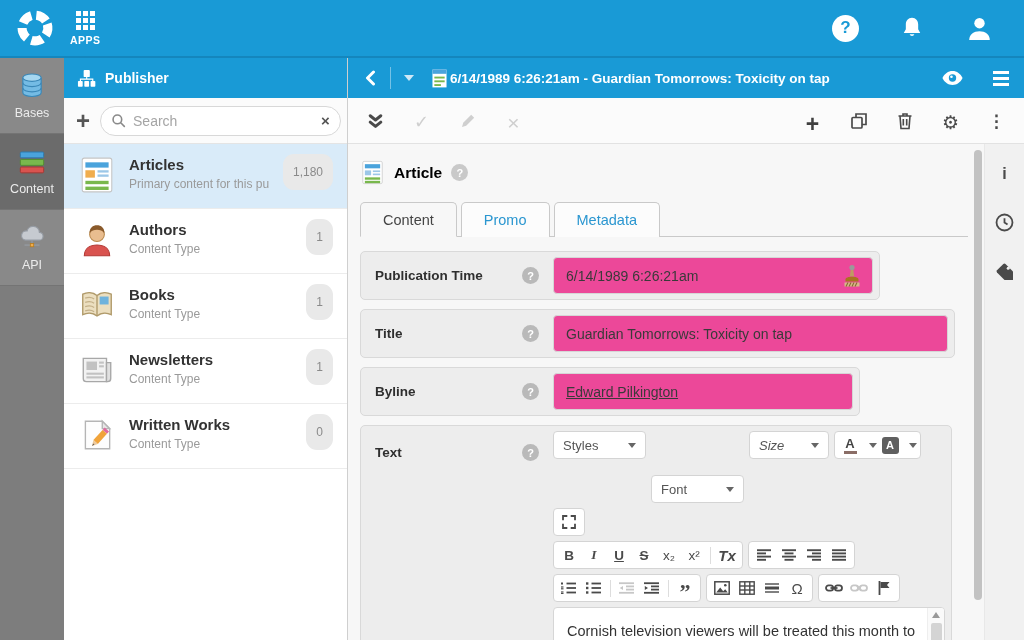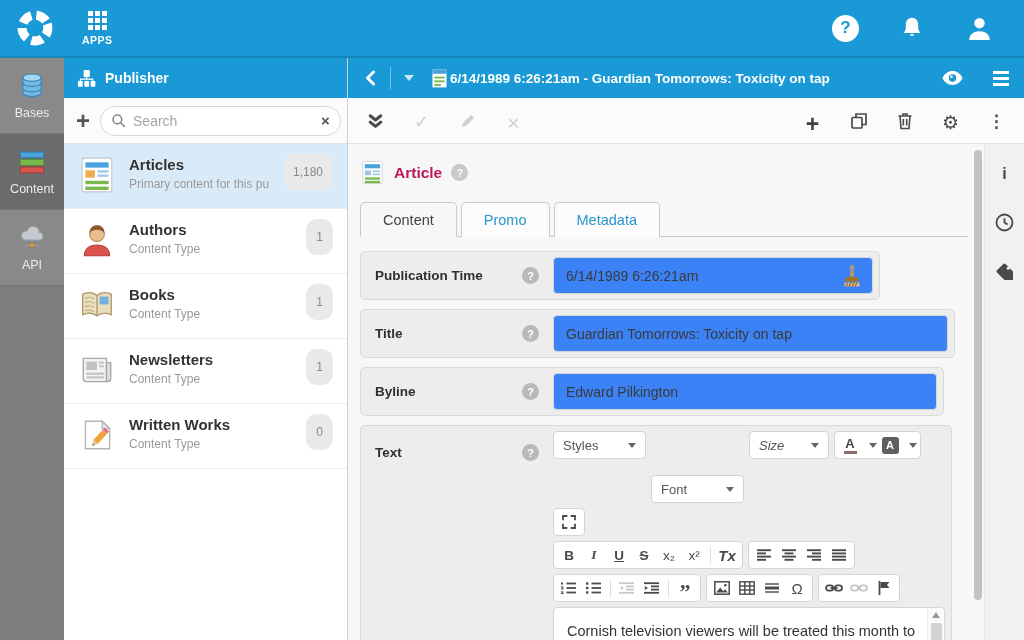--- a/index.html
+++ b/index.html
@@ -3,21 +3,21 @@
 <meta charset="utf-8">
 <style>
   * { box-sizing: border-box; margin: 0; padding: 0; }
   html,body { width:1024px; height:640px; overflow:hidden; }
   body { font-family:"Liberation Sans", sans-serif; background:#f7f7f7; }
   .screen { width:1024px; height:640px; display:flex; flex-direction:column; overflow:hidden; }
 
   
   .topbar { height:58px; background:#199ad6; border-bottom:2px solid #1486bd; display:flex; align-items:center; padding:0 14px; flex:none; }
   .logo { width:42px; height:42px; }
-  .apps-btn { margin-left:26px; display:flex; flex-direction:column; align-items:center; gap:4px; cursor:pointer; }
+  .apps-btn { margin-left:14px; display:flex; flex-direction:column; align-items:center; gap:4px; cursor:pointer; }
   .apps-grid { display:grid; grid-template-columns:repeat(3,5px); grid-template-rows:repeat(3,5px); gap:2px; }
   .apps-grid span { background:#fff; }
   .apps-label { color:#fff; font-size:10.5px; font-weight:bold; letter-spacing:.5px; }
   .topbar-right { margin-left:auto; display:flex; align-items:center; gap:40px; padding-right:16px; }
   .help-circle { width:27px; height:27px; border-radius:50%; background:#fff; color:#199ad6; font-weight:bold; font-size:17px; display:grid; place-items:center; }
 
   
   .app-body { flex:1; display:flex; min-height:0; }
 
   
@@ -67,38 +67,38 @@
   .t-kebab { font-size:17px; font-weight:bold; letter-spacing:0; }
 
   .main-content { flex:1; min-height:0; display:flex; background:#f7f7f7; }
   .record-scroll { flex:1; min-width:0; padding:11px 4px 0 12px; overflow:hidden; }
   .v-scroll { width:12px; flex:none; position:relative; }
   .v-thumb { position:absolute; left:2px; top:6px; width:8px; height:450px; background:#c2c2c2; border-radius:4px; cursor:pointer; }
   .right-rail { width:40px; flex:none; background:#f1f1f1; border-left:1px solid #e8e8e8; display:flex; flex-direction:column; align-items:center; padding-top:20px; gap:30px; }
   .rail-icon { width:19px; height:19px; display:grid; place-items:center; color:#4a4a4a; font-weight:bold; font-size:16px; cursor:pointer; }
 
   .record-head { display:flex; align-items:center; gap:9px; margin:5px 0 17px 0; }
-  .record-type { font-size:15.5px; font-weight:bold; color:#be185d; }
+  .record-type { font-size:15.5px; font-weight:bold; color:#000000; }
   .q-circle { width:17px; height:17px; border-radius:50%; background:#b9b9b9; color:#fff; font-size:11px; font-weight:bold; display:grid; place-items:center; cursor:pointer; }
   .q-circle.light { background:#c9c9c9; }
 
   .tabs-row { display:flex; gap:4px; border-bottom:1px solid #c9c9c9; }
   .tab { padding:9px 22px 8px; background:#fcfcfc; border:1px solid #c9c9c9; border-bottom:none; border-radius:5px 5px 0 0; font-size:14.5px; color:#2a96d0; margin-bottom:-1px; cursor:pointer; }
   .tab.active { color:#444; background:#f7f7f7; border-bottom:1px solid #f7f7f7; }
 
   .fields { margin-top:14px; }
   .field-row { display:flex; align-items:center; background:#ededed; border:1px solid #d9d9d9; border-radius:5px; margin-bottom:9px; padding:5px 6px 5px 0; width:fit-content; }
   .field-row.top { align-items:flex-start; }
   .field-label-wrap { width:192px; flex:none; display:flex; align-items:center; justify-content:space-between; padding:0 14px 0 14px; }
   .field-row.top .field-label-wrap { padding-top:13px; }
   .field-label { font-size:13.5px; font-weight:bold; color:#2f2f2f; }
-  .field-input { background:#3b82f6; border:1px solid #d6d6d6; border-radius:4px; height:37px; display:flex; align-items:center; padding:0 12px; font-size:14px; color:#3a3a3a; position:relative; cursor:text; }
+  .field-input { background:#ec4899; border:1px solid #d6d6d6; border-radius:4px; height:37px; display:flex; align-items:center; padding:0 12px; font-size:14px; color:#3a3a3a; position:relative; cursor:text; }
   .w-pub { width:320px; }
   .w-title { width:395px; }
-  .w-byline { width:384px; }
+  .w-byline { width:300px;text-decoration:underline; }
   .stamp { position:absolute; right:8px; top:6px; width:24px; height:25px; cursor:pointer; }
 
   
   .editor { width:392px; }
   .e-row { display:flex; flex-wrap:wrap; gap:5px; margin-bottom:5px; }
   .e-select { background:#fff; border:1px solid #d4d4d4; border-radius:4px; height:28px; padding:0 9px; display:flex; align-items:center; justify-content:space-between; font-size:13px; color:#555; cursor:pointer; }
   .sel-styles { width:93px; } .sel-font { width:93px;margin-top:44px; } .sel-size { width:80px;font-style:italic; }
   .mini-caret { width:0; height:0; border-left:4px solid transparent; border-right:4px solid transparent; border-top:5px solid #666; margin-left:6px; }
   .e-group { display:flex; align-items:center; background:#fff; border:1px solid #d4d4d4; border-radius:4px; padding:2px 3px; gap:1px; height:28px; }
   .e-btn { min-width:24px; height:22px; display:grid; place-items:center; font-size:13.5px; color:#4a4a4a; padding:0 3px; border-radius:3px; cursor:pointer; }

